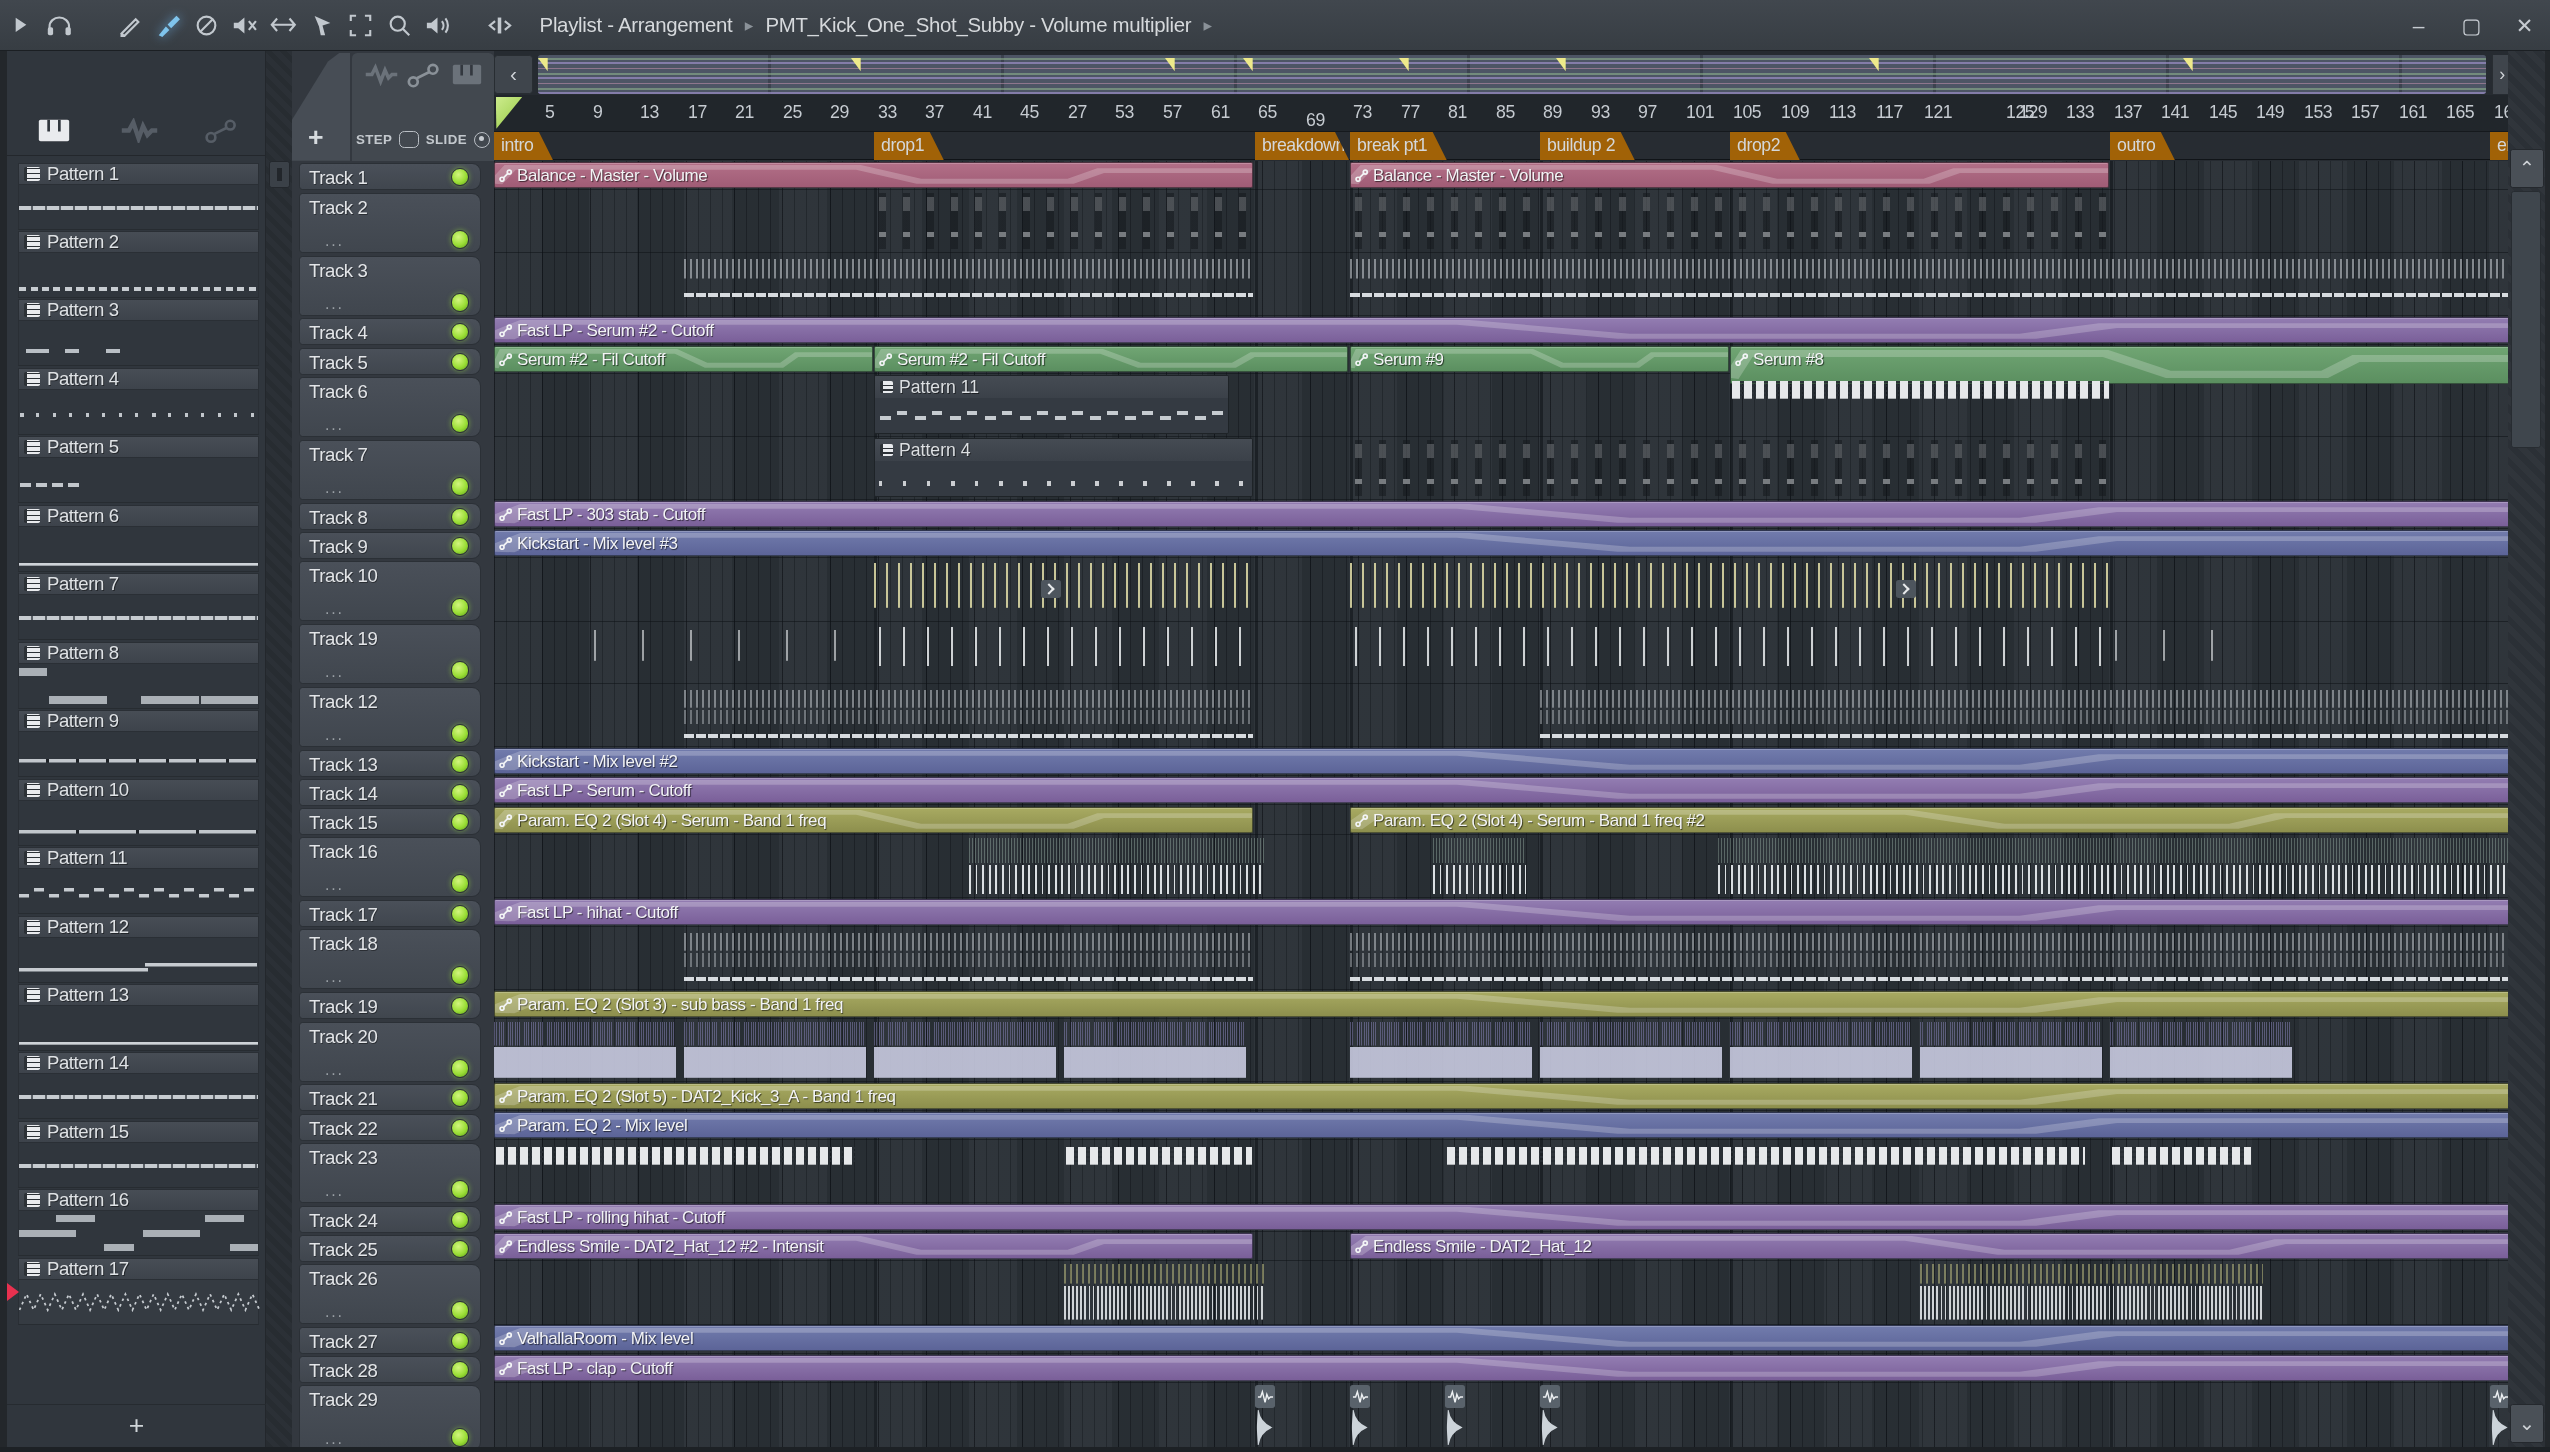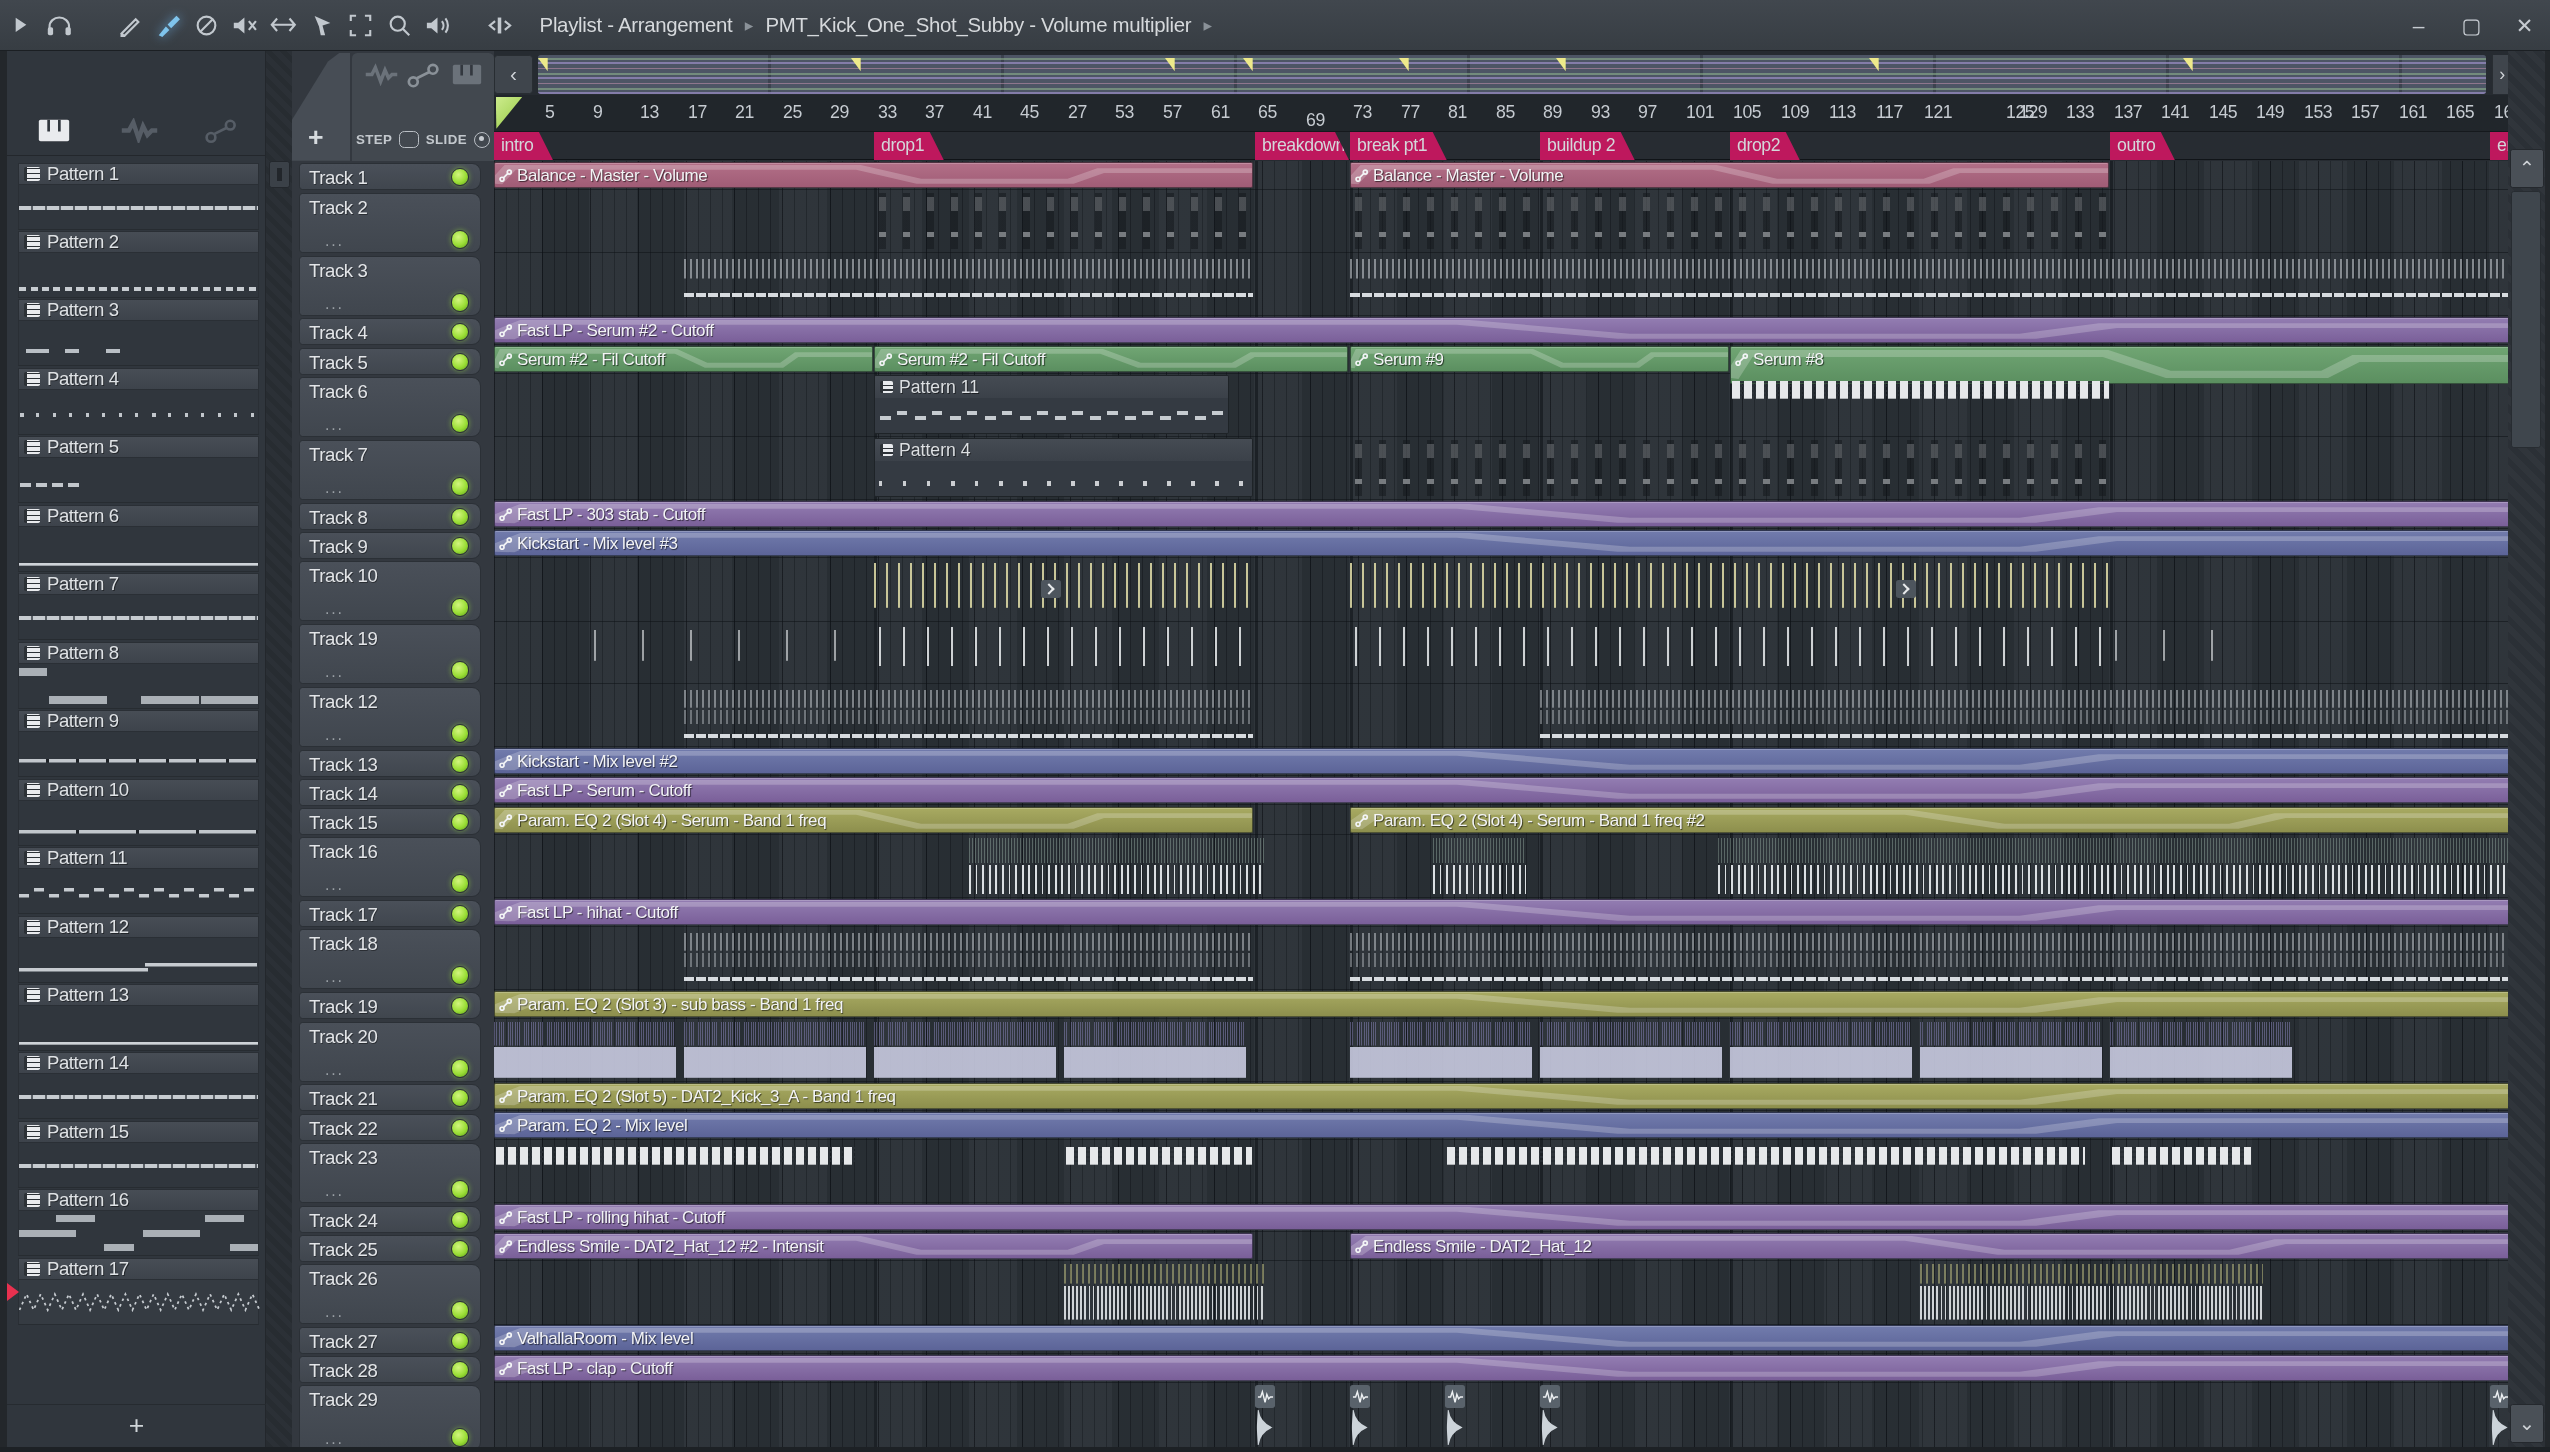--- a/index.html
+++ b/index.html
@@ -91,21 +91,21 @@
   .mm-flag{top:3.5px;width:9.7px;height:13.3px;clip-path:polygon(0 0,100% 0,100% 100%);}
   #mm-left{left:0;top:3.5px;width:39px;height:39px;background:#3f454c;border-radius:3.5px;border:0.9px solid #282d32;
            display:flex;align-items:center;justify-content:center;color:#cfd3d7;font-size:21px;}
   #mm-right{left:1998px;top:3.5px;width:19.5px;height:39px;background:#3f454c;border-left:0.9px solid #282d32;
            display:flex;align-items:center;justify-content:center;color:#cfd3d7;font-size:17.7px;}
   #timeline{left:0;top:44px;width:2017px;height:37px;background:#21262b;border-bottom:0.9px solid #15191d;}
   .tick{top:7px;font-size:17.7px;color:#c6cbd1;letter-spacing:-0.4px;}
   #playflag{left:1.8px;top:1.8px;width:26.6px;height:32px;background:linear-gradient(135deg,#cdec8d,#94c943);
             clip-path:polygon(0 0,100% 0,2% 100%);}
   #markerrow{left:0;top:81px;width:2017px;height:28px;background:#272c32;border-bottom:0.9px solid #101418;}
-  .marker{top:0;height:28px;background:#be185d;color:#d4d7da;font-size:17.7px;letter-spacing:-0.4px;
+  .marker{top:0;height:28px;background:#a16207;color:#d4d7da;font-size:17.7px;letter-spacing:-0.4px;
           padding:2.7px 19.5px 0 7px;clip-path:polygon(0 0,calc(100% - 14px) 0,100% 100%,0 100%);
           white-space:nowrap;overflow:hidden;}
   #grid{left:0;top:110px;width:2017px;height:1286px;background:#2a3036;
      background-image:
        repeating-linear-gradient(90deg,rgba(255,255,255,.025) 0 48px,rgba(0,0,0,.05) 48px 95px),
        repeating-linear-gradient(90deg,rgba(10,14,18,.38) 0 0.9px,transparent 0.9px 12px),
        repeating-linear-gradient(90deg,rgba(8,12,16,.45) 0 0.9px,transparent 0.9px 48px);}
   .grow{left:0;width:2017px;border-bottom:0.9px solid rgba(12,16,20,.5);}
   .seam{top:0;width:2.7px;height:1286px;background:rgba(10,14,18,.5);}
   

